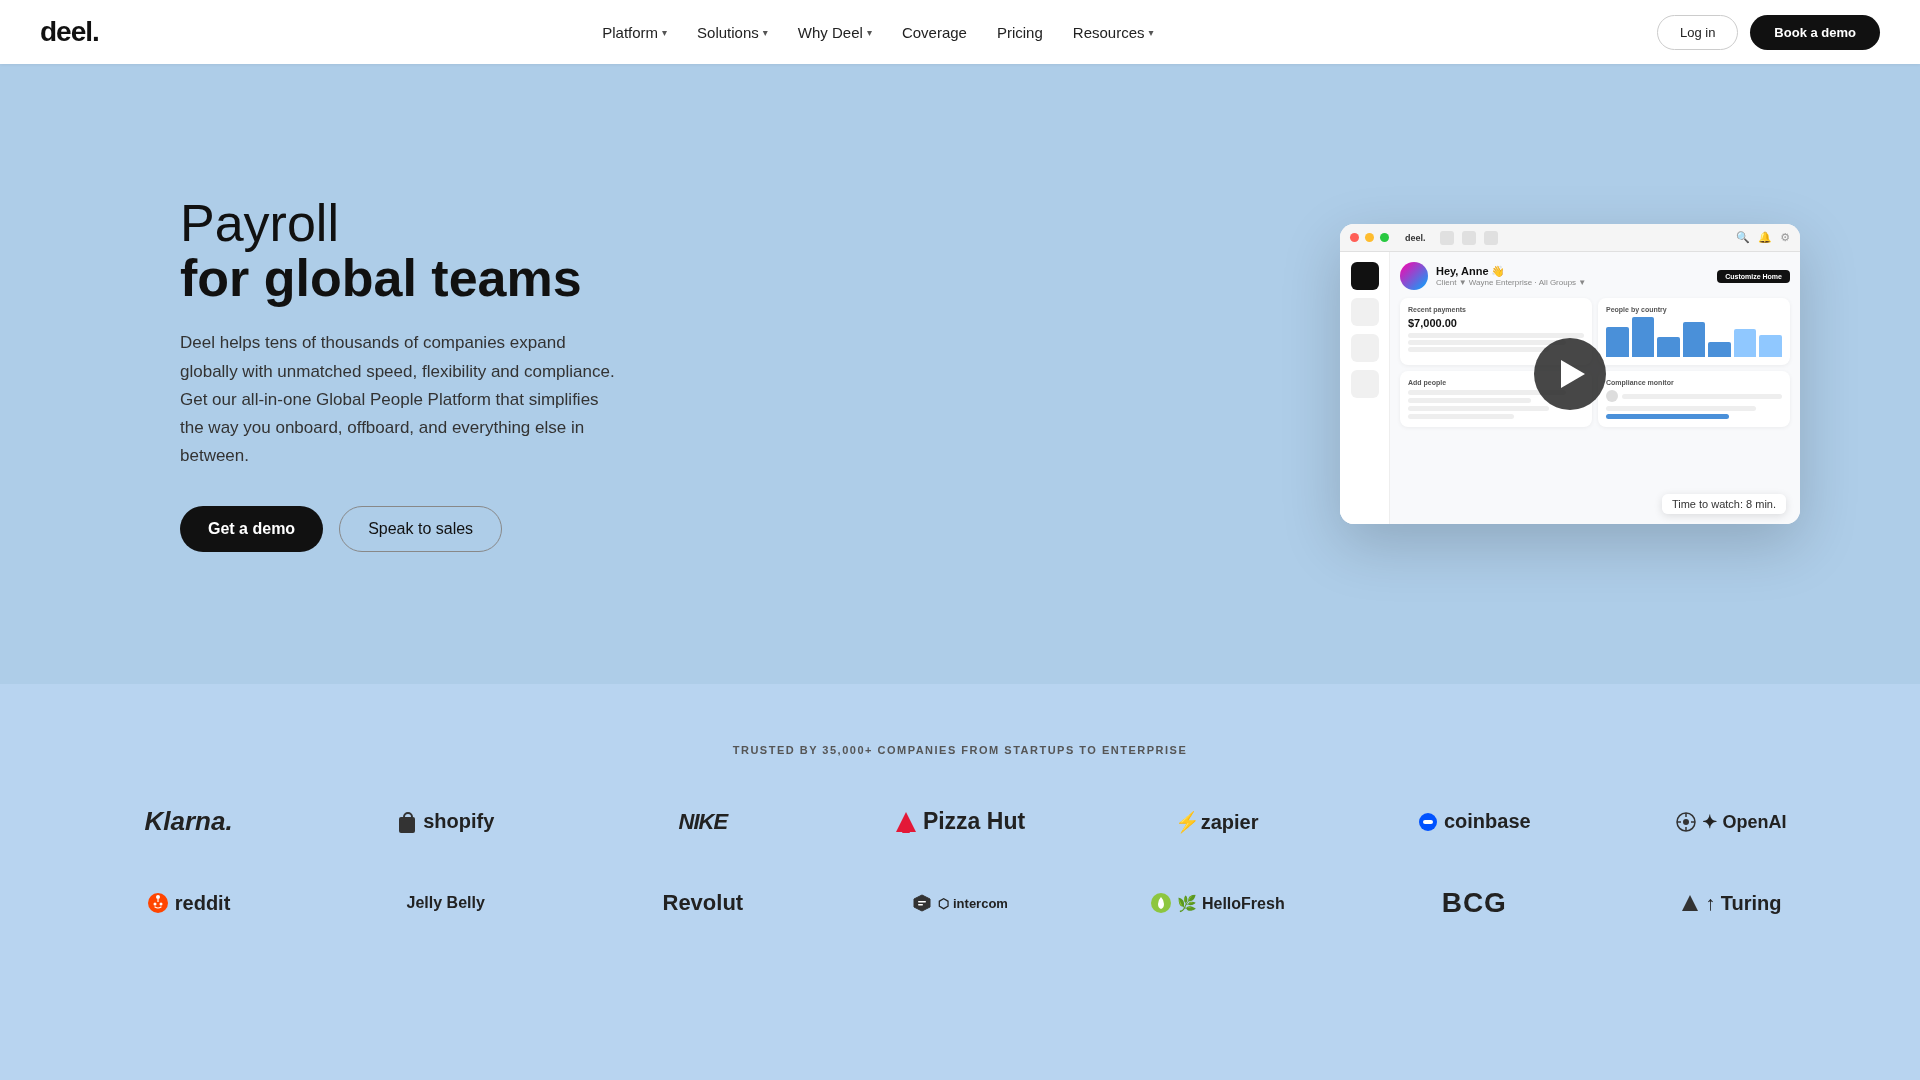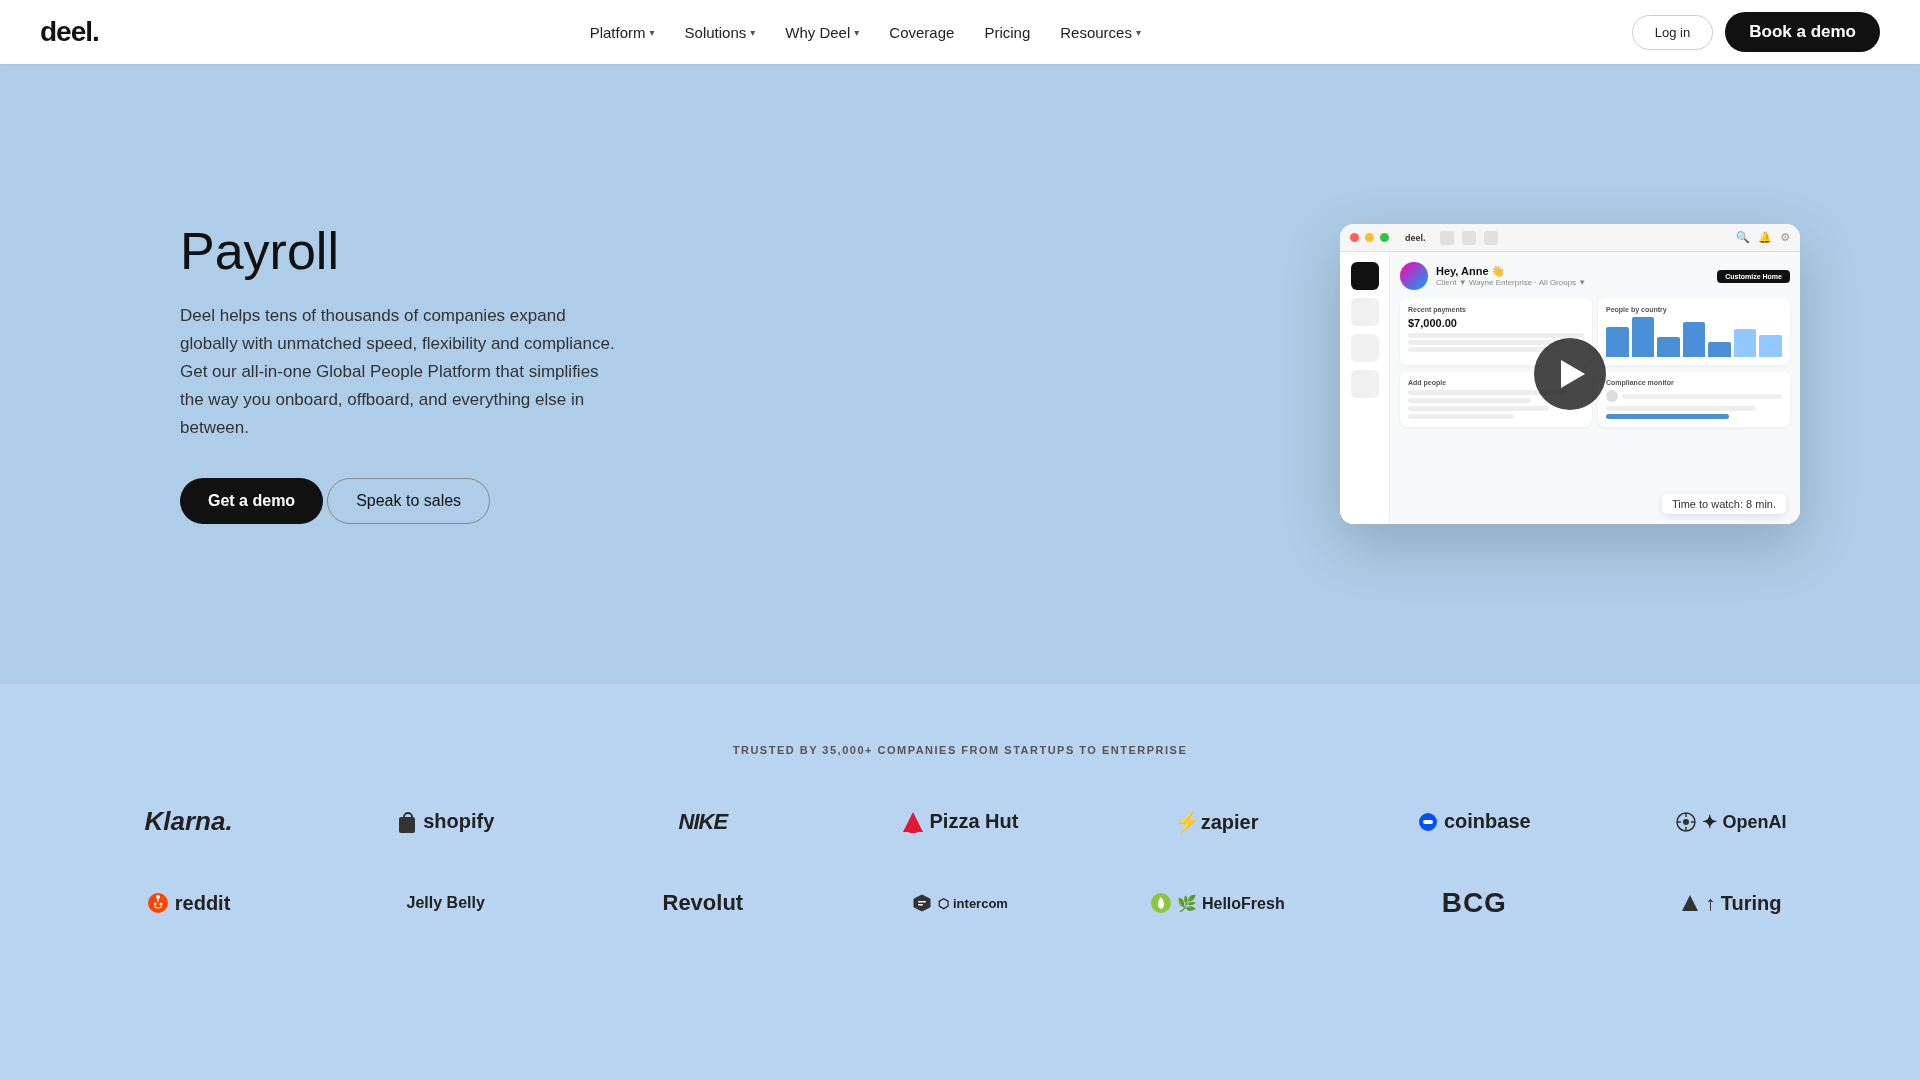--- a/index.html
+++ b/index.html
@@ -57,21 +57,21 @@
       font-size: 13px;
       font-weight: 500;
       color: #222;
       cursor: pointer;
     }
     .btn-demo {
       background: #111;
       border: none;
       border-radius: 50px;
       padding: 10px 24px;
-      font-size: 17px;
+      font-size: 13px;
       font-weight: 600;
       color: #fff;
       cursor: pointer;
     }
 
     
     .hero {
       background: #aecde8;
       min-height: 620px;
       display: flex;
@@ -99,21 +99,21 @@
     .hero-desc {
       font-size: 17px;
       color: #333;
       line-height: 1.65;
       margin-top: 24px;
       margin-bottom: 36px;
       max-width: 440px;
     }
     .hero-buttons {
       display: flex;
-      gap: 4px;
+      gap: 16px;
     }
     .btn-get-demo {
       background: #111;
       color: #fff;
       border: none;
       border-radius: 50px;
       padding: 14px 28px;
       font-size: 16px;
       font-weight: 600;
       cursor: pointer;
@@ -383,20 +383,21 @@
   <div class="nav-actions">
     <button class="btn-login">Log in</button>
     <button class="btn-demo">Book a demo</button>
   </div>
 </nav>
 
 <section class="hero">
   <div class="hero-left">
     <h1 class="hero-title">
       <span>Payroll</span>
+      <strong>for global teams</strong>
     </h1>
     <p class="hero-desc">Deel helps tens of thousands of companies expand globally with unmatched speed, flexibility and compliance. Get our all-in-one Global People Platform that simplifies the way you onboard, offboard, and everything else in between.</p>
     <div class="hero-buttons">
       <button class="btn-get-demo">Get a demo</button>
       <button class="btn-speak-sales">Speak to sales</button>
     </div>
   </div>
 
   <div class="hero-right">
     <div class="mockup-wrapper">
@@ -506,21 +507,21 @@
             <rect x="2" y="6" width="16" height="16" rx="2" fill="#333"></rect>
             <path d="M7 6C7 3.8 8.8 2 11 2s4 1.8 4 4" stroke="#333" stroke-width="2" fill="none" stroke-linecap="round"></path>
           </svg>
           <span>shopify</span>
         </span>
       </div>
       <div class="logo-item">
         <span class="logo-icon" style="font-size:22px;font-style:italic;font-weight:900;letter-spacing:-1px;">NIKE</span>
       </div>
       <div class="logo-item">
-        <span class="logo-icon" style="font-size:20px;">
+        <span class="logo-icon" style="font-size:23px;">
           <svg width="22" height="22" viewBox="0 0 22 22">
             <polygon points="11,1 21,21 1,21" fill="#e31837"></polygon>
             <rect x="7" y="21" width="8" height="4" rx="1" fill="#e31837"></rect>
           </svg>
           <span>Pizza Hut</span>
         </span>
       </div>
       <div class="logo-item">
         <span class="logo-icon" style="font-size:20px;">⚡zapier</span>
       </div>

